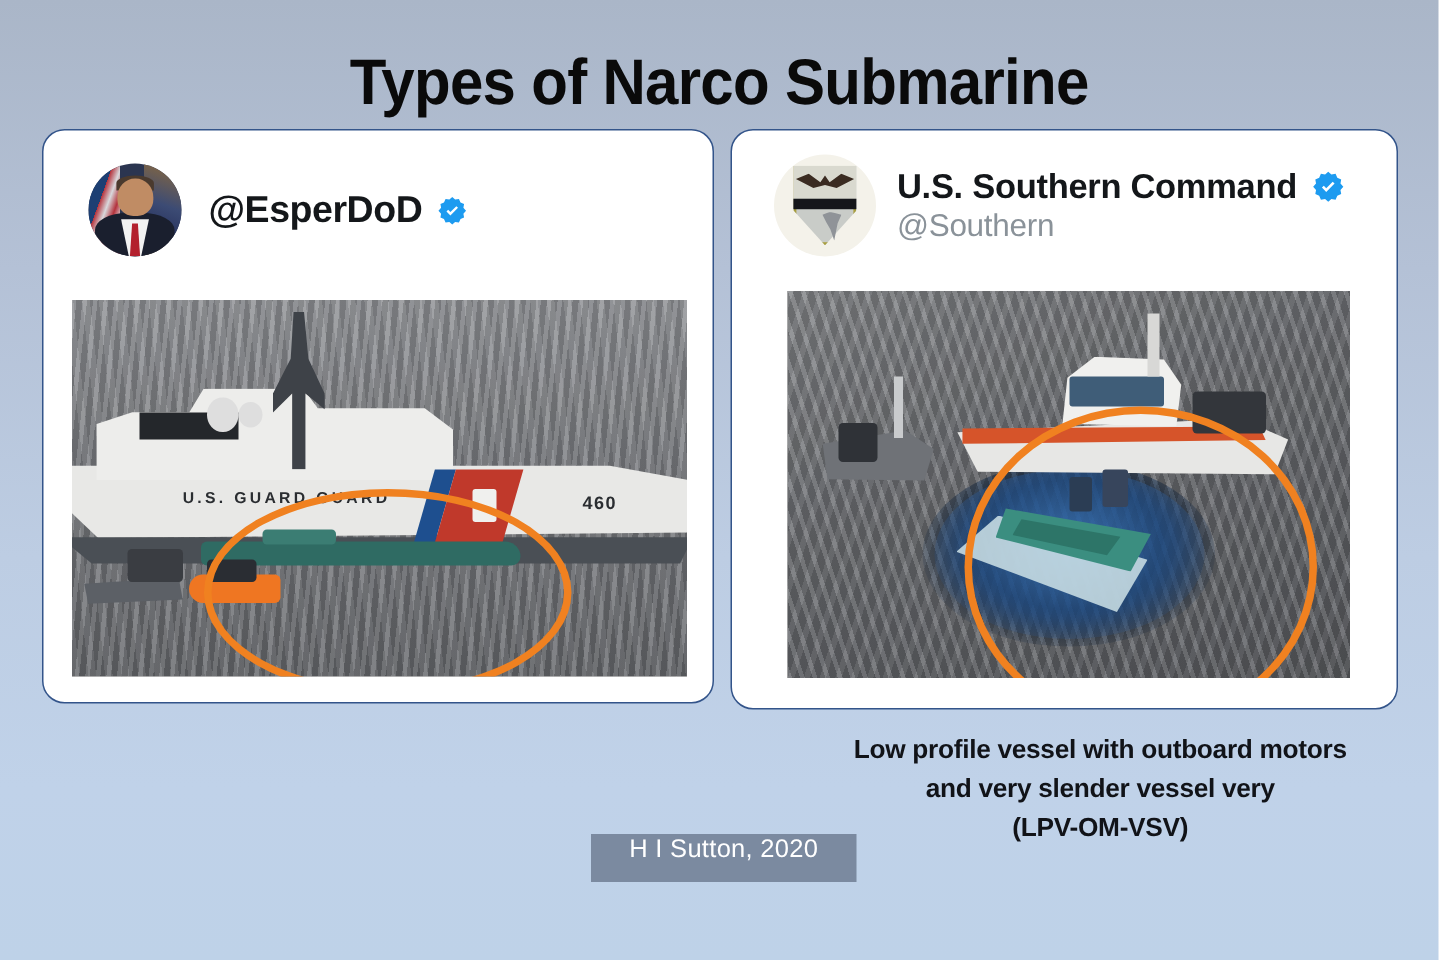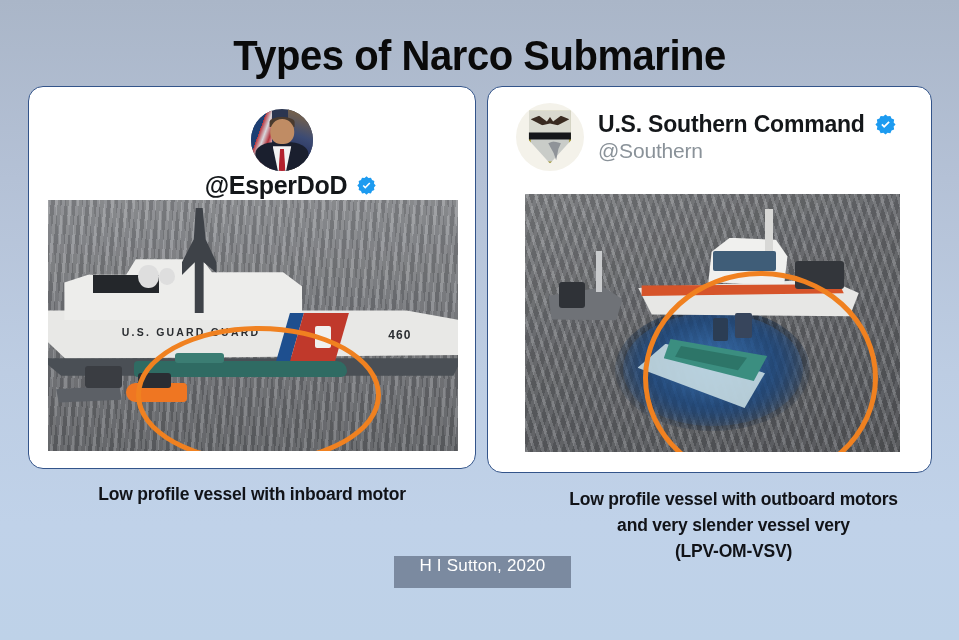--- a/index.html
+++ b/index.html
@@ -22,21 +22,21 @@
 
   
   .card{
     position:absolute;background:#ffffff;border:1.6px solid #33548a;
     border-radius:15px;box-sizing:border-box;overflow:hidden;
   }
   #card-left{left:28px;top:86px;width:448px;height:383px;}
   #card-right{left:487px;top:86px;width:445px;height:387px;}
 
   .tw-head{position:absolute;left:0;top:0;width:100%;display:flex;align-items:center;}
-  #card-left .tw-head{padding:22px 0 0 30px;flex-direction:column;}
+  #card-left .tw-head{padding:22px 0 0 30px;}
   #card-right .tw-head{padding:16px 0 0 28px;}
 
   .avatar{border-radius:50%;overflow:hidden;flex:0 0 auto;position:relative;}
   .av-left{width:62px;height:62px;background:#2b3550;}
   .av-right{width:68px;height:68px;background:#f4f2ea;}
 
   
   .av-flag{position:absolute;left:0;top:0;width:34%;height:100%;
      background:linear-gradient(110deg,#1d3f73 0%,#1d3f73 38%,#b4323c 38%,#d8d8dc 52%,#b4323c 66%,#e4e4e8 80%,#b0303a 100%);}
   .av-flag2{position:absolute;right:0;top:0;width:40%;height:100%;
@@ -259,21 +259,20 @@
       <div class="vsv-wake"></div>
       <div class="vsv"></div>
       <div class="vsv-deck"></div>
       <div class="vsv-crew1"></div>
       <div class="vsv-crew2"></div>
       <div class="ellipse" id="ellipse-right"></div>
     </div>
   </div>
 
   <div class="caption" id="caption-left">
-    <div>Low profile vessel with inboard motor</div>
   </div>
 
   <div class="caption" id="caption-right">
     <div>Low profile vessel with outboard motors</div>
     <div>and very slender vessel very</div>
     <div>(LPV-OM-VSV)</div>
   </div>
 
   <div id="credit-badge">
     <span>H I Sutton, 2020</span>

